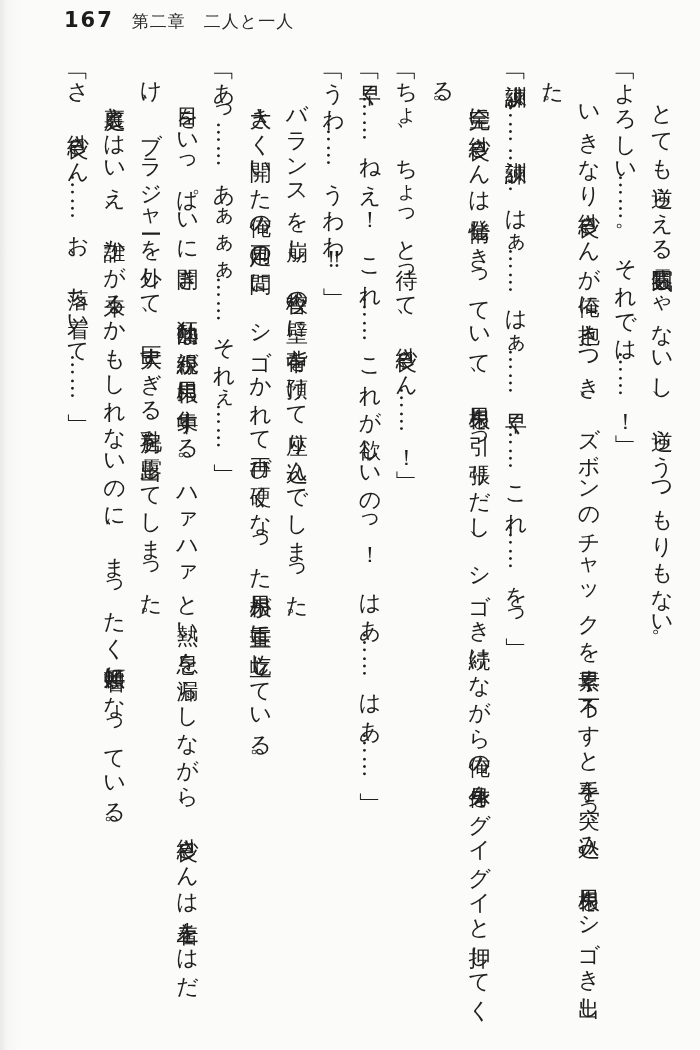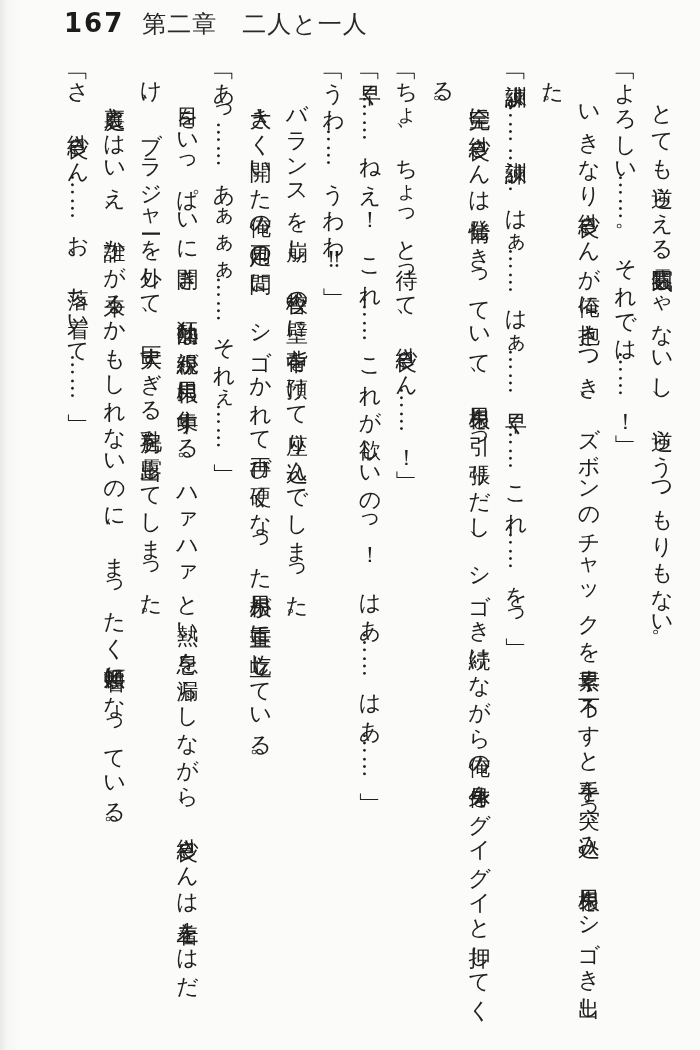--- a/index.html
+++ b/index.html
@@ -21,28 +21,28 @@
   
   .running-head {
     position: absolute;
     top: 8px;
     left: 64px;
     display: flex;
     align-items: baseline;
     font-family: "DejaVu Sans", "Liberation Sans", sans-serif;
   }
   .page-number {
-    font-size: 26px;
+    font-size: 21px;
     font-weight: bold;
     letter-spacing: 2px;
     color: #1c1c1c;
   }
   .chapter-title {
     margin-left: 18px;
-    font-size: 24px;
+    font-size: 17px;
     font-weight: normal;
     letter-spacing: 1px;
     color: #2a2a2a;
   }
   
   .body-text {
     position: absolute;
     top: 66px;
     right: 20px;
     width: 624px;

